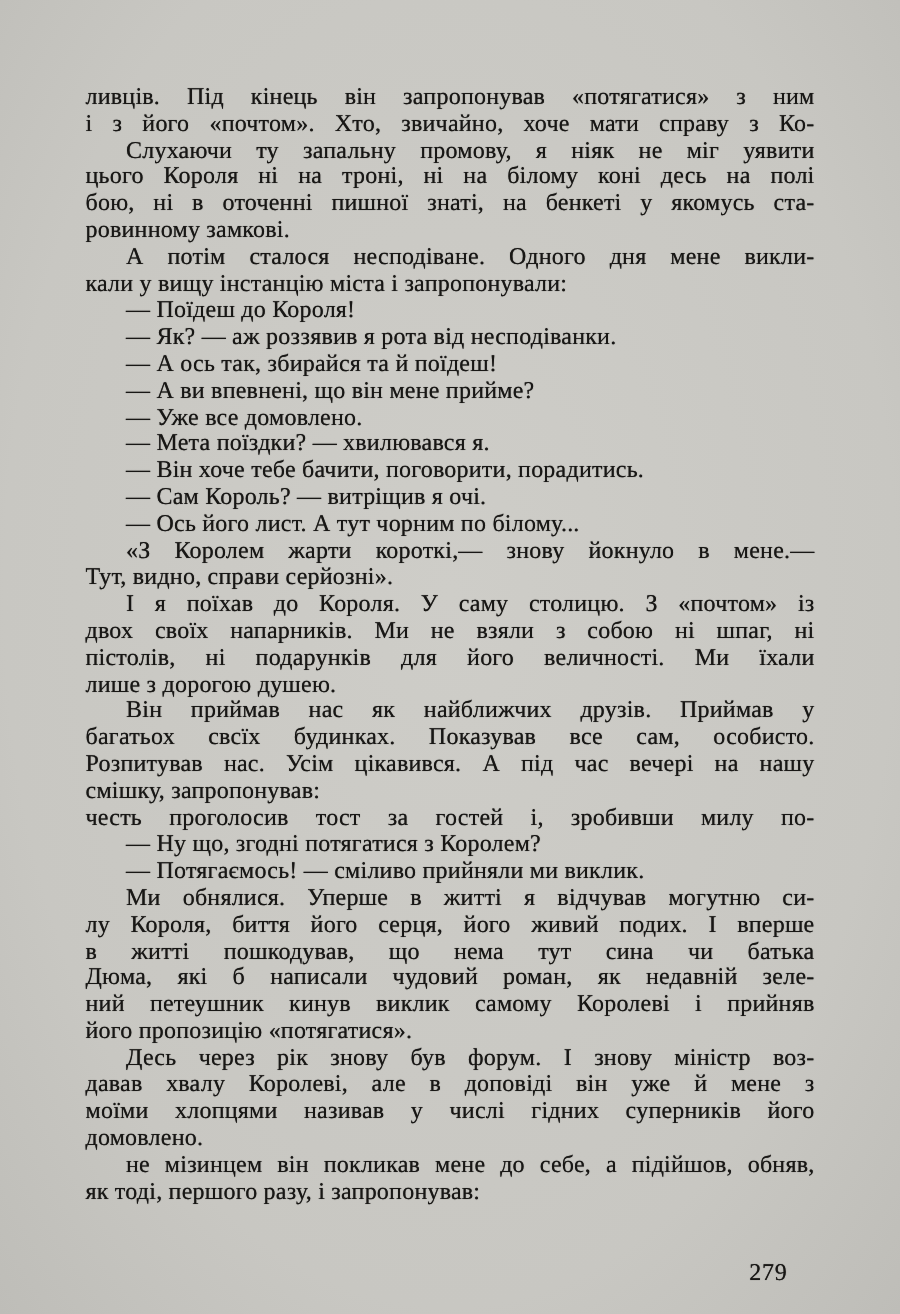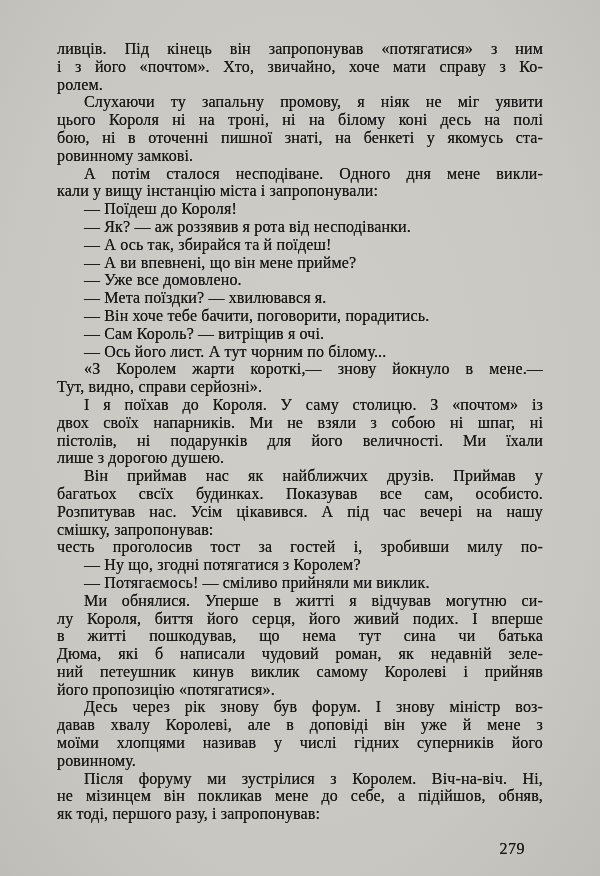--- a/index.html
+++ b/index.html
@@ -8,21 +8,21 @@
     background: #8f8e8a;
   }
   .scan-page {
     position: relative;
     width: 600px;
     height: 876px;
     margin: 0 auto;
     background: #cac9c4;
     background-image: radial-gradient(ellipse at 50% 45%, #cecdc8 0%, #c8c7c2 70%, #bebdb8 100%);
     box-sizing: border-box;
-    padding: 40px 57px 0 57px;
+    padding: 56px 57px 0 57px;
     overflow: hidden;
     font-family: "Liberation Serif", "DejaVu Serif", serif;
     color: #181715;
   }
   .text-block {
     width: 486px;
   }
   .paragraph {
     margin: 0;
     padding: 0;
@@ -52,21 +52,20 @@
   }
 </style>
 </head>
 <body>
 
 <div class="scan-page">
   <div class="text-block">
       <div class="paragraph">
         <div class="line">ливців. Під кінець він запропонував «потягатися» з ним</div>
         <div class="line">і з його «почтом». Хто, звичайно, хоче мати справу з Ко-</div>
-        <div class="line last">ролем.</div>
       </div>
       <div class="paragraph indent">
         <div class="line">Слухаючи ту запальну промову, я ніяк не міг уявити</div>
         <div class="line">цього Короля ні на троні, ні на білому коні десь на полі</div>
         <div class="line">бою, ні в оточенні пишної знаті, на бенкеті у якомусь ста-</div>
         <div class="line last">ровинному замкові.</div>
       </div>
       <div class="paragraph indent">
         <div class="line">А потім сталося несподіване. Одного дня мене викли-</div>
         <div class="line last">кали у вищу інстанцію міста і запропонували:</div>
@@ -126,22 +125,21 @@
         <div class="line">лу Короля, биття його серця, його живий подих. І вперше</div>
         <div class="line">в житті пошкодував, що нема тут сина чи батька</div>
         <div class="line">Дюма, які б написали чудовий роман, як недавній зеле-</div>
         <div class="line">ний петеушник кинув виклик самому Королеві і прийняв</div>
         <div class="line last">його пропозицію «потягатися».</div>
       </div>
       <div class="paragraph indent">
         <div class="line">Десь через рік знову був форум. І знову міністр воз-</div>
         <div class="line">давав хвалу Королеві, але в доповіді він уже й мене з</div>
         <div class="line">моїми хлопцями називав у числі гідних суперників його</div>
-        <div class="line last">ровинному.</div>
+        <div class="line last">домовлено.</div>
       </div>
       <div class="paragraph indent">
-        <div class="line">Після форуму ми зустрілися з Королем. Віч-на-віч. Ні,</div>
         <div class="line">не мізинцем він покликав мене до себе, а підійшов, обняв,</div>
         <div class="line last">як тоді, першого разу, і запропонував:</div>
       </div>
     </div>
   <div class="page-number">279</div>
 </div>
 
 </body></html>

